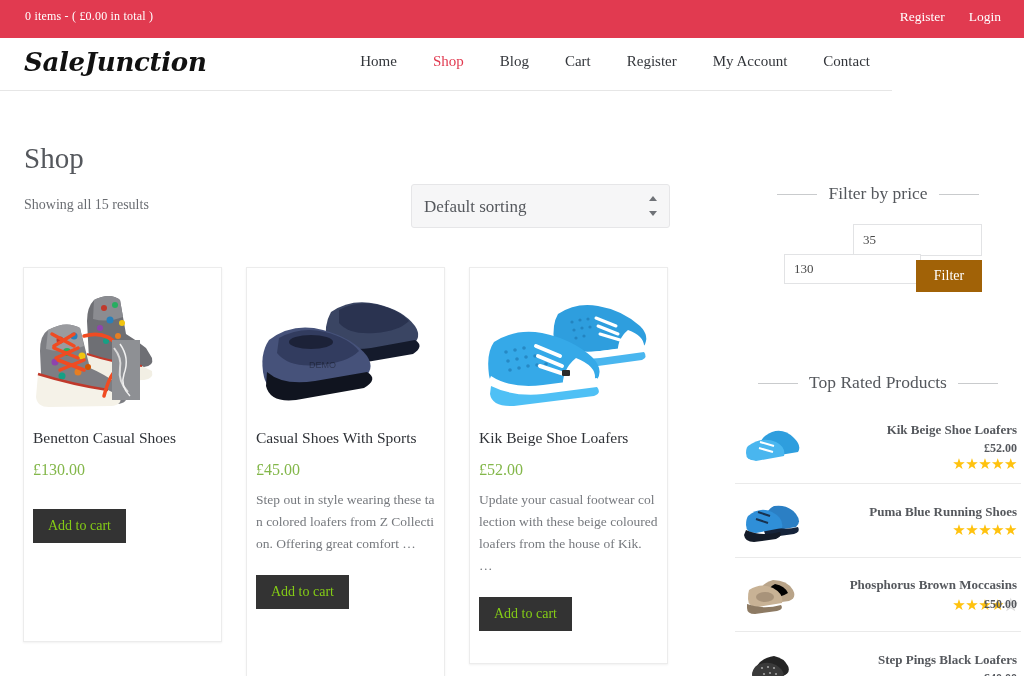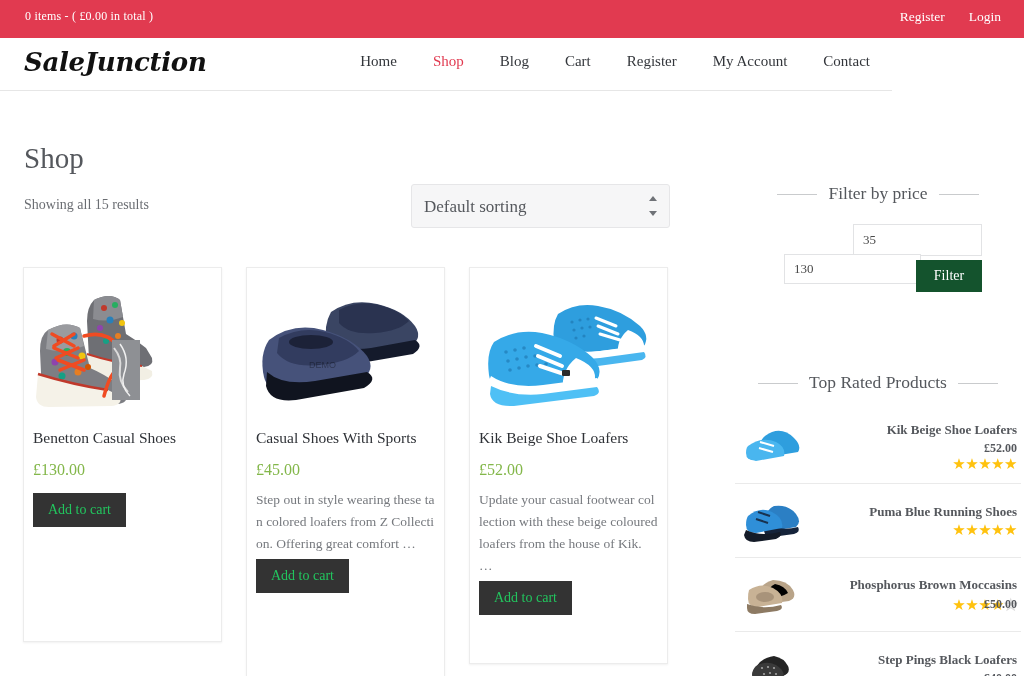--- a/index.html
+++ b/index.html
@@ -134,26 +134,26 @@
     margin: 0 0 10px 0;
   }
   .prod-desc {
     font-size: 13.5px; color: #76797e;
     line-height: 1.62;
     margin: 0;
     word-break: break-all;
   }
   .addcart {
     display: inline-block;
-    background: #333333; color: #22c55e;
+    background: #333333; color: #84cc16;
     border: none;
     font-family: "Liberation Serif", serif;
     font-size: 14px;
     padding: 9px 15px;
-    margin: 4px 0 0 9px;
+    margin: 20px 0 0 9px;
     cursor: pointer;
   }
 
   
   .widget-title {
     position: absolute;
     width: 286px; left: 735px;
     text-align: center;
     font-size: 17.5px; color: #55585d;
     font-weight: normal;
@@ -175,21 +175,21 @@
     font-family: "Liberation Serif", serif;
     font-size: 13px; color: #4a4a4a;
     padding: 0 9px;
     outline: none;
   }
   .price-max { left: 853px; top: 224px; width: 129px; height: 32px; }
   .price-min { left: 784px; top: 254px; width: 137px; height: 30px; }
   .filter-btn {
     position: absolute; left: 916px; top: 260px;
     width: 66px; height: 32px;
-    background: #14532d; color: #ffffff;
+    background: #a16207; color: #ffffff;
     border: none;
     font-family: "Liberation Serif", serif;
     font-size: 14px;
     cursor: pointer;
   }
 
   .rated-list {
     position: absolute; left: 735px; top: 410px;
     width: 286px;
   }

